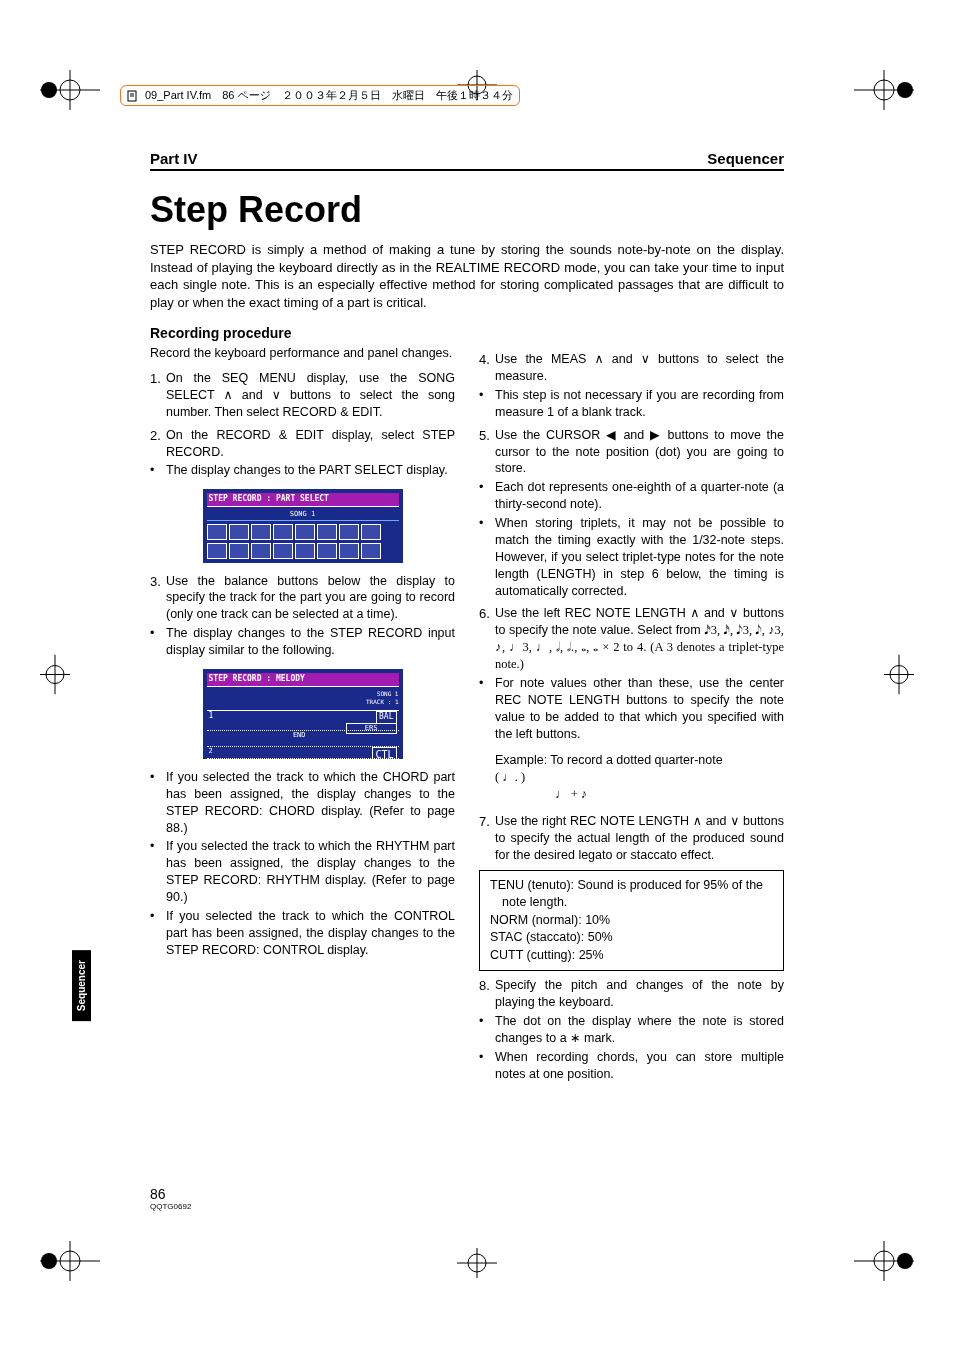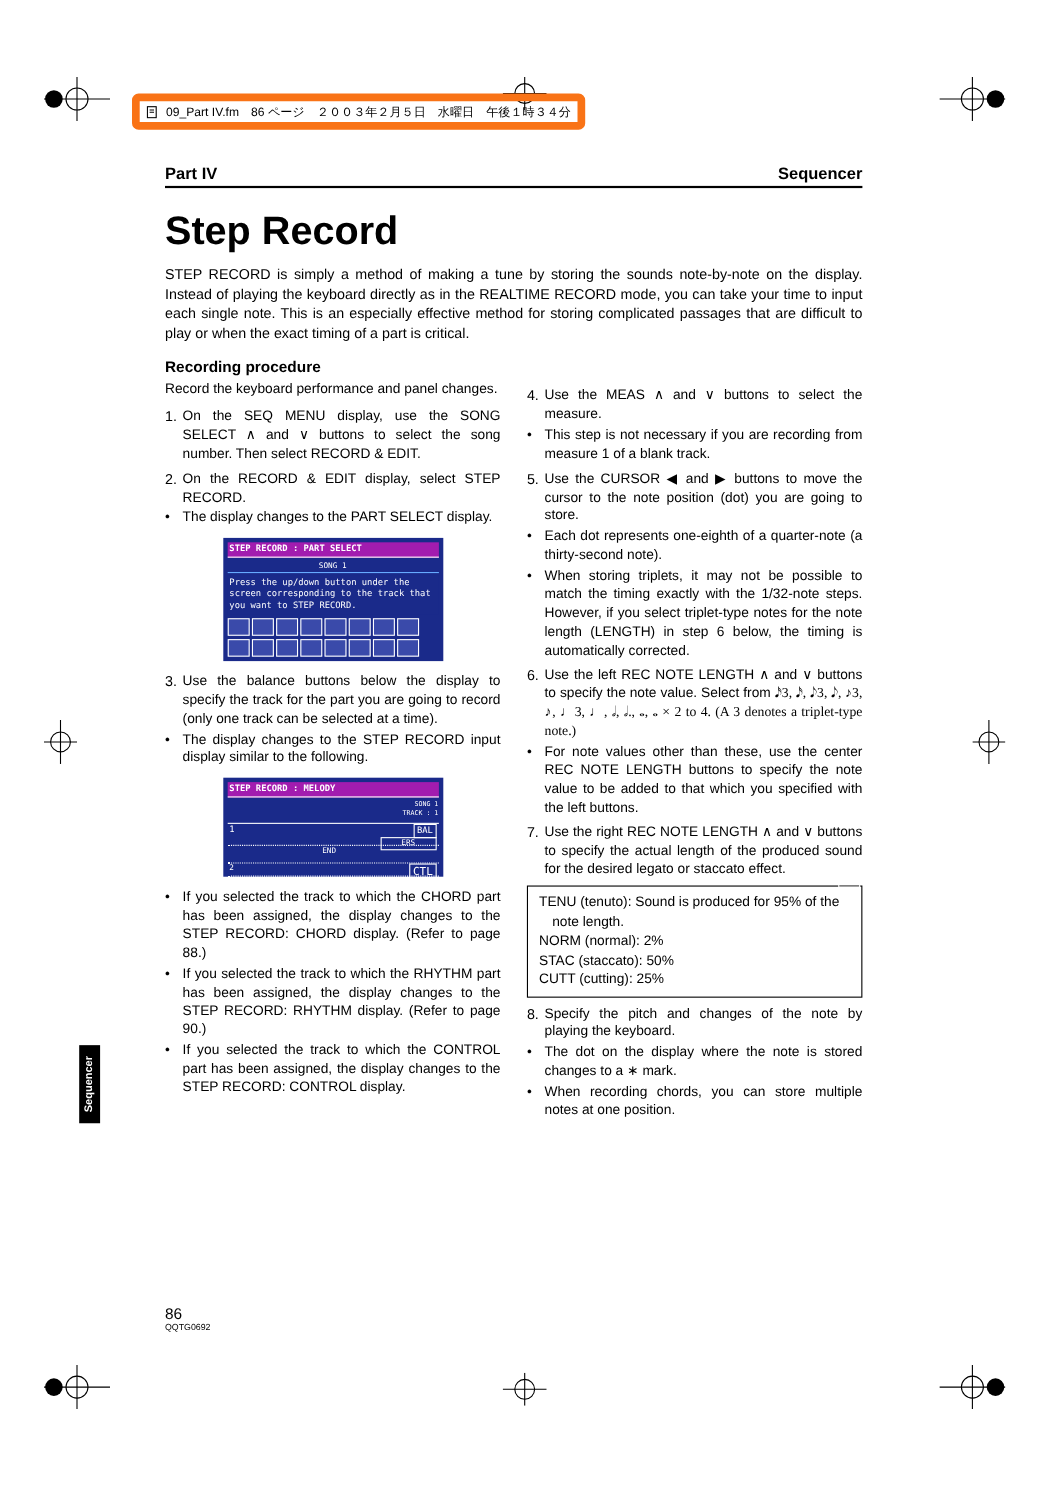--- a/index.html
+++ b/index.html
@@ -21,21 +21,21 @@
   .crop-bl { bottom: 70px; left: 40px; }
   .crop-br { bottom: 70px; right: 40px; }
   .crop-center-top, .crop-center-bot { position:absolute; left:50%; transform:translateX(-50%); }
   .crop-center-top { top:70px; } .crop-center-bot { bottom:70px; }
   .crop-left-mid, .crop-right-mid { position:absolute; top:50%; transform:translateY(-50%);}
   .crop-left-mid { left:40px;} .crop-right-mid { right:40px;}
   .meta-line {
     position: absolute;
     top: 85px; left: 120px;
     font-size: 11px;
-    border: 7px solid #f97316;
+    border: 1px solid #f97316;
     padding: 2px 6px;
     border-radius: 6px;
     display: inline-flex;
     align-items: center;
     gap: 6px;
   }
   .page {
     position: absolute;
     top: 150px;
     left: 150px;
@@ -208,21 +208,20 @@
           <div class="txt">On the RECORD &amp; EDIT display, select STEP RECORD.</div>
         </div>
       <div class="bullet">
           <div class="dot">•</div>
           <div class="txt">The display changes to the PART SELECT display.</div>
         </div>
 
       <div class="screenshot">
         <div class="title">STEP RECORD : PART SELECT</div>
         <div style="text-align:center; font-size:7px; border-bottom:1px solid #6af; margin-bottom:2px;">SONG 1</div>
-        <div class="body">Press the up/down button under the screen corresponding to the track that you want to STEP RECORD.</div>
         <div class="iconrow">
             <div class="ic"></div>
             <div class="ic"></div>
             <div class="ic"></div>
             <div class="ic"></div>
             <div class="ic"></div>
             <div class="ic"></div>
             <div class="ic"></div>
             <div class="ic"></div>
           </div>
@@ -312,29 +311,34 @@
         <div class="txt">
           <span>Use the left REC NOTE LENGTH ∧ and ∨ buttons to specify the note value. Select from</span>
           <span class="notes">𝅘𝅥𝅯3, 𝅘𝅥𝅯, 𝅘𝅥𝅮3, 𝅘𝅥𝅮, ♪3, ♪, ♩3, ♩, 𝅗𝅥, 𝅗𝅥., 𝅝, 𝅝 × 2 to 4. (A 3 denotes a triplet-type note.)</span>
         </div>
       </div>
       <div class="bullet">
           <div class="dot">•</div>
           <div class="txt">For note values other than these, use the center REC NOTE LENGTH buttons to specify the note value to be added to that which you specified with the left buttons.</div>
         </div>
 
+      <div style="margin:10px 0 10px 16px;">
+        <div>Example: To record a dotted quarter-note</div>
+        <div class="notes">( ♩. )</div>
+        <div class="notes" style="margin-left:60px;">♩ + ♪</div>
+      </div>
 
       <div class="step">
           <div class="num">7.</div>
           <div class="txt">Use the right REC NOTE LENGTH ∧ and ∨ buttons to specify the actual length of the produced sound for the desired legato or staccato effect.</div>
         </div>
 
       <div class="box">
         <div style="padding-left:12px; text-indent:-12px;">TENU (tenuto): Sound is produced for 95% of the note length.</div>
-        <div>NORM (normal): 2%</div>
+        <div>NORM (normal): 10%</div>
         <div>STAC (staccato): 50%</div>
         <div>CUTT (cutting): 25%</div>
       </div>
 
       <div class="step">
           <div class="num">8.</div>
           <div class="txt">Specify the pitch and changes of the note by playing the keyboard.</div>
         </div>
       <div class="bullet">
           <div class="dot">•</div>

